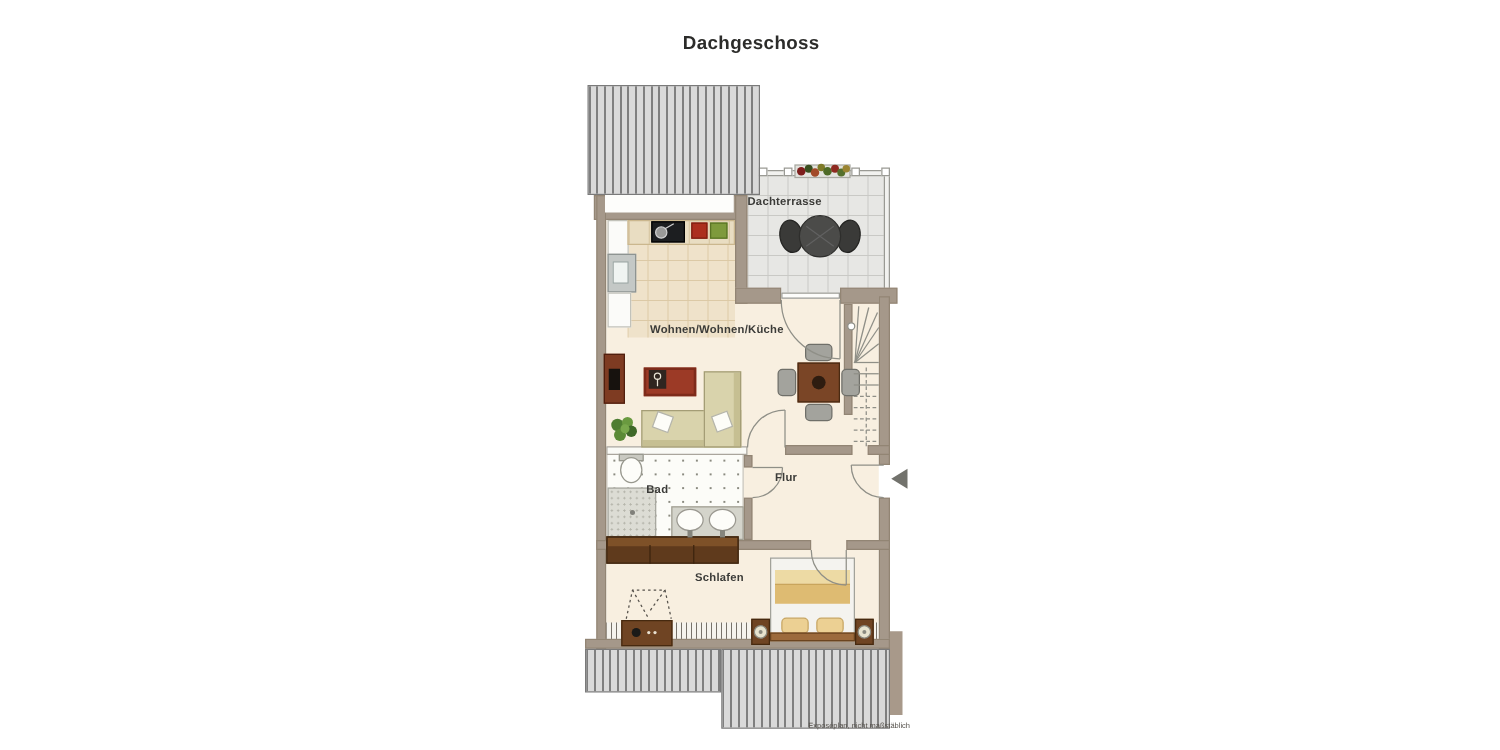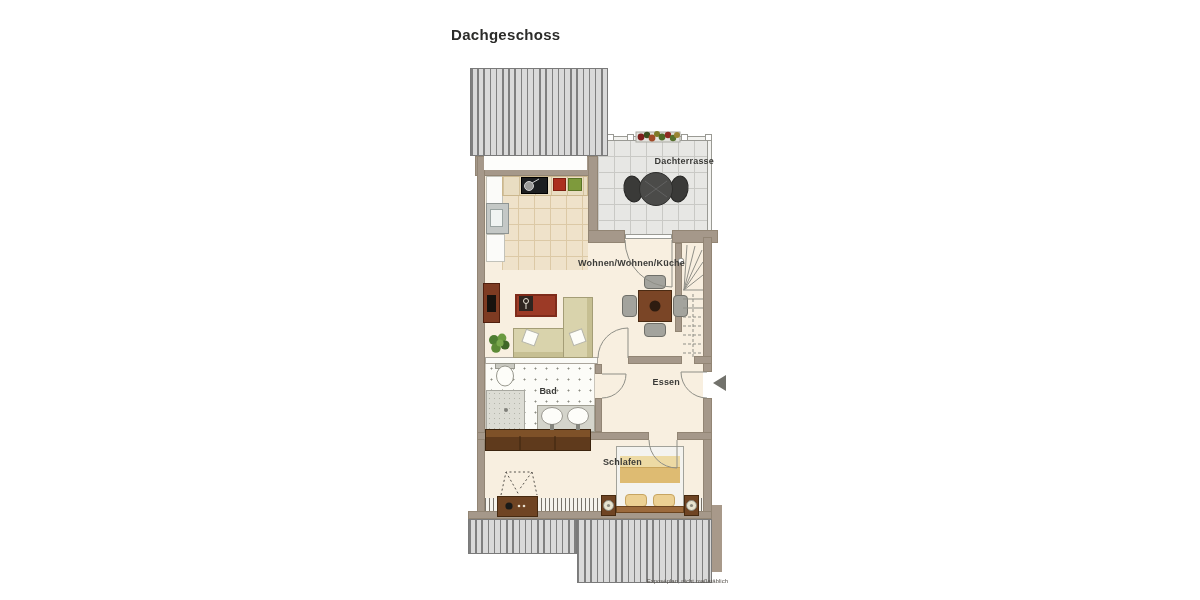--- a/index.html
+++ b/index.html
@@ -32,23 +32,23 @@
   .white-cab{background:#fbfbf9;border:1px solid #c2c2ba;}
   .counter{background-color:#e9ddc2;border:1px solid #cbb78e;
      background-image:linear-gradient(90deg,#d4c29c 1px,transparent 1px);background-size:16px 16px;}
   .wood-dark{background:#5f3a1c;border:1px solid #3c240e;}
   .wood-mid{background:#6f4423;border:1px solid #46290f;}
   .shower{background-color:#dcdcd4;border:1px solid #a8a8a0;
      background-image:radial-gradient(#b4b4aa 0.7px,transparent 0.9px);background-size:5px 5px;}
   .railing{background:#f2f2ef;border:1px solid #9a9a94;z-index:2;}
   .post{background:#ffffff;border:1px solid #9a9a94;z-index:3;}
   
-  .label{font-weight:bold;font-size:9px;color:#3b3b38;text-align:right;
+  .label{font-weight:bold;font-size:9px;color:#3b3b38;text-align:left;
          letter-spacing:.2px;z-index:6;}
-  .title{font-weight:bold;font-size:15px;color:#2c2c2a;text-align:left;letter-spacing:.3px;z-index:6;}
+  .title{font-weight:bold;font-size:15px;color:#2c2c2a;text-align:center;letter-spacing:.3px;z-index:6;}
   .footnote{font-size:6px;color:#55514b;text-align:right;z-index:6;}
   svg.overlay{position:absolute;left:0;top:0;z-index:5;pointer-events:none;}
 </style>
 </head>
 <body>
 
 <div id="canvas">
 
   <div class="abs title" style="left:451px;top:26px;width:300px;">Dachgeschoss</div>
 
@@ -227,19 +227,19 @@
     </g>
 
     <g stroke="#3c240e">
       <line x1="520" y1="436" x2="520" y2="451"></line>
       <line x1="555" y1="436" x2="555" y2="451"></line>
     </g>
   </svg>
 
   <div class="abs label" style="left:598px;top:156px;width:116px;">Dachterrasse</div>
   <div class="abs label" style="left:520px;top:258px;width:165px;">Wohnen/Wohnen/Küche</div>
-  <div class="abs label" style="left:620px;top:377px;width:60px;">Essen</div>
+  <div class="abs label" style="left:620px;top:377px;width:60px;">Flur</div>
   <div class="abs label" style="left:517px;top:386px;width:40px;">Bad</div>
   <div class="abs label" style="left:556px;top:457px;width:86px;">Schlafen</div>
 
   <div class="abs footnote" style="left:628px;top:578px;width:100px;">Exposéplan, nicht maßstäblich</div>
 
 </div>
 
 </body></html>

